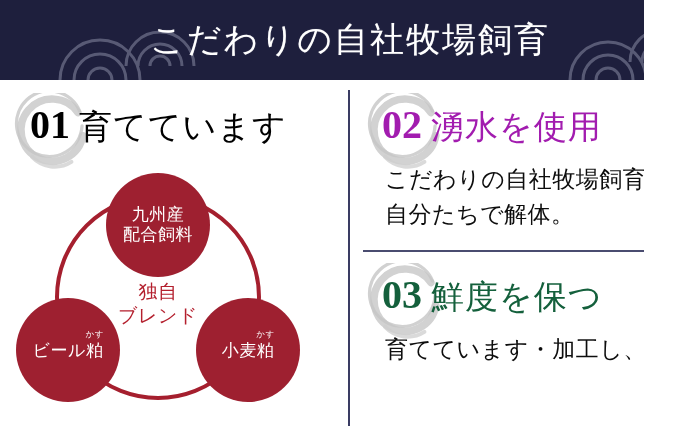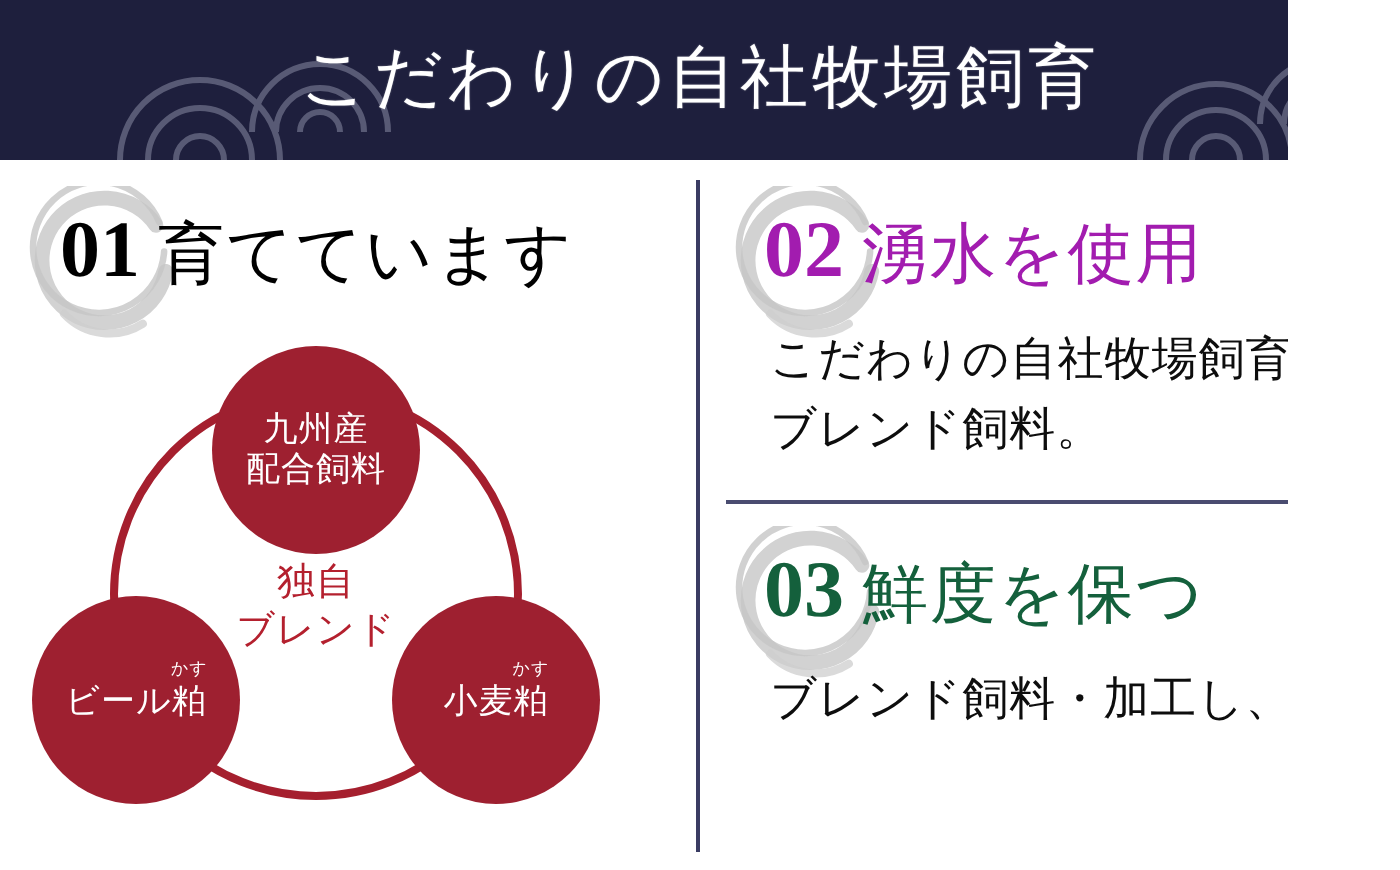--- a/index.html
+++ b/index.html
@@ -240,30 +240,30 @@
     <path d="M80 22 A40 40 0 1 0 83 40" fill="none" stroke="#c6c6c6" stroke-width="4" stroke-linecap="round" opacity="0.8"></path>
     <path d="M22 78 A38 38 0 0 0 70 84" fill="none" stroke="#cdcdcd" stroke-width="5" stroke-linecap="round" opacity="0.75"></path>
   </svg>
 
   <div class="sec-head" style="left:382px; top:105px;">
     <span class="sec-num navy">02</span><span class="sec-title navy">湧水を使用</span>
   </div>
 
   <div class="body-text" style="left:385px; top:162px;">
     <div>こだわりの自社牧場飼育</div>
-    <div>ブレンド飼料。</div>
+    <div>自分たちで解体。</div>
   </div>
 
   <svg class="enso" style="left:367px; top:263px;" width="82" height="82" viewBox="0 0 100 100">
     <path d="M78 24 A38 38 0 1 0 84 52" fill="none" stroke="#d2d2d2" stroke-width="9" stroke-linecap="round"></path>
     <path d="M80 22 A40 40 0 1 0 83 40" fill="none" stroke="#c6c6c6" stroke-width="4" stroke-linecap="round" opacity="0.8"></path>
     <path d="M22 78 A38 38 0 0 0 70 84" fill="none" stroke="#cdcdcd" stroke-width="5" stroke-linecap="round" opacity="0.75"></path>
   </svg>
 
   <div class="sec-head" style="left:382px; top:275px;">
     <span class="sec-num green">03</span><span class="sec-title green">鮮度を保つ</span>
   </div>
 
   <div class="body-text" style="left:385px; top:332px;">
-    <div>ブレンド飼料・加工し、</div>
+    <div>育てています・加工し、</div>
   </div>
 
 </div>
 
 </body></html>

